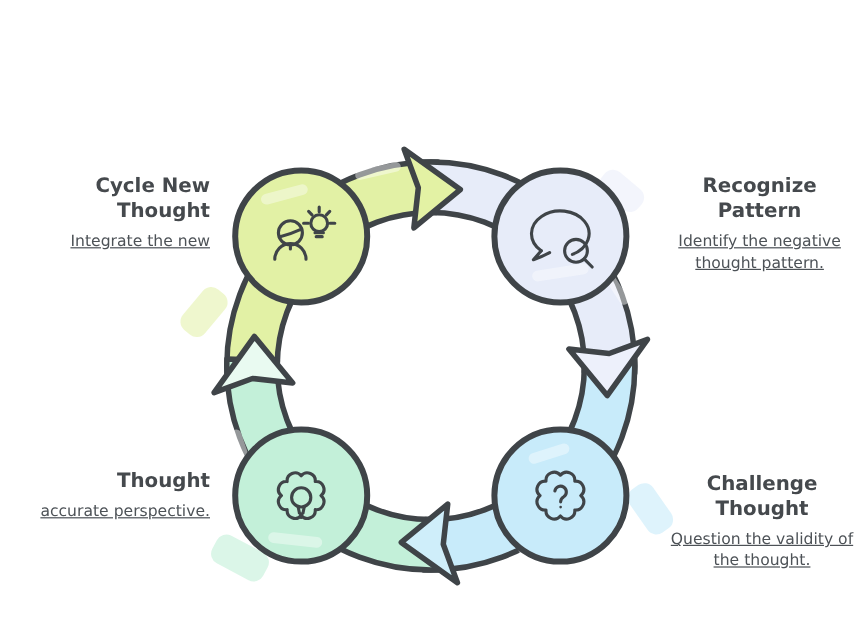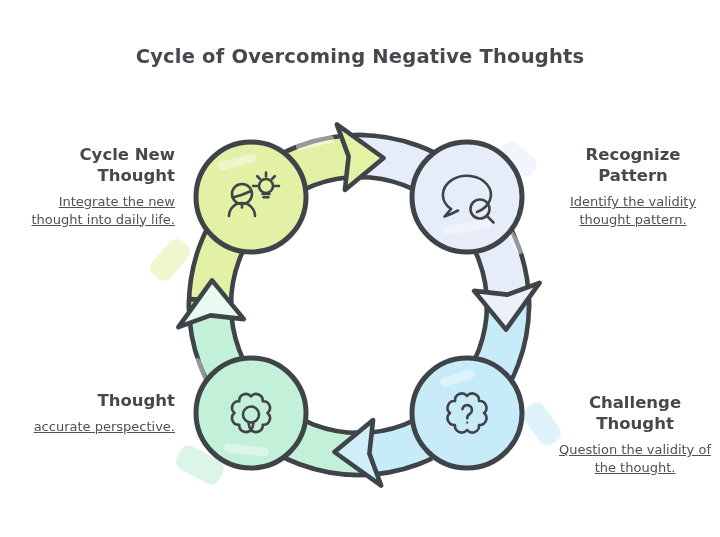--- a/index.html
+++ b/index.html
@@ -22,21 +22,20 @@
   #label-apply    {left:5px;  top:144px; width:170px;}
   #label-recognize{left:547px;top:144px; width:172px;}
   #label-challenge{left:547px;top:392px; width:176px;}
   #label-reframe  {left:5px;  top:390px; width:170px;}
 </style>
 </head>
 <body style="background: rgb(255, 255, 255);">
 
 <div class="stage">
 
-  <div class="title">Cycle of Overcoming Negative Thoughts</div>
 
   <svg class="ring-svg" width="720" height="537" viewBox="0 0 720 537">
 
     <g stroke="none">
       <rect x="148" y="248" width="44" height="24" rx="9" transform="rotate(-50 170 260)" opacity="0.55" fill="#e2f1a5"></rect>
       <rect x="176" y="452" width="48" height="26" rx="9" transform="rotate(28 200 465)" opacity="0.6" fill="#c3f0d9"></rect>
       <rect x="520" y="412" width="44" height="24" rx="9" transform="rotate(55 542 424)" opacity="0.6" fill="#c8ebfa"></rect>
       <rect x="498" y="148" width="40" height="22" rx="9" transform="rotate(40 518 159)" opacity="0.5" fill="#e7ecf9"></rect>
     </g>
 
@@ -102,29 +101,28 @@
         <path d="M -2.6 9 L -1.5 14.5 M 2.6 9 L 1.5 14.5 M -1.5 14.5 Q 0 16.2 1.5 14.5 M 0 16.4 L 0 18.2"></path>
       </g>
     </g>
   </svg>
 
   <div class="label align-r" id="label-apply">
     <div class="h">Cycle New</div>
     <div class="h">Thought</div>
     <div class="d">
       <div>Integrate the new</div>
-      <div>thought into daily life.</div>
     </div>
   </div>
 
   <div class="label align-l" id="label-recognize">
     <div class="h">Recognize</div>
     <div class="h">Pattern</div>
     <div class="d">
-      <div>Identify the validity</div>
+      <div>Identify the negative</div>
       <div>thought pattern.</div>
     </div>
   </div>
 
   <div class="label align-l" id="label-challenge">
     <div class="h">Challenge</div>
     <div class="h">Thought</div>
     <div class="d">
       <div>Question the validity of</div>
       <div>the thought.</div>

